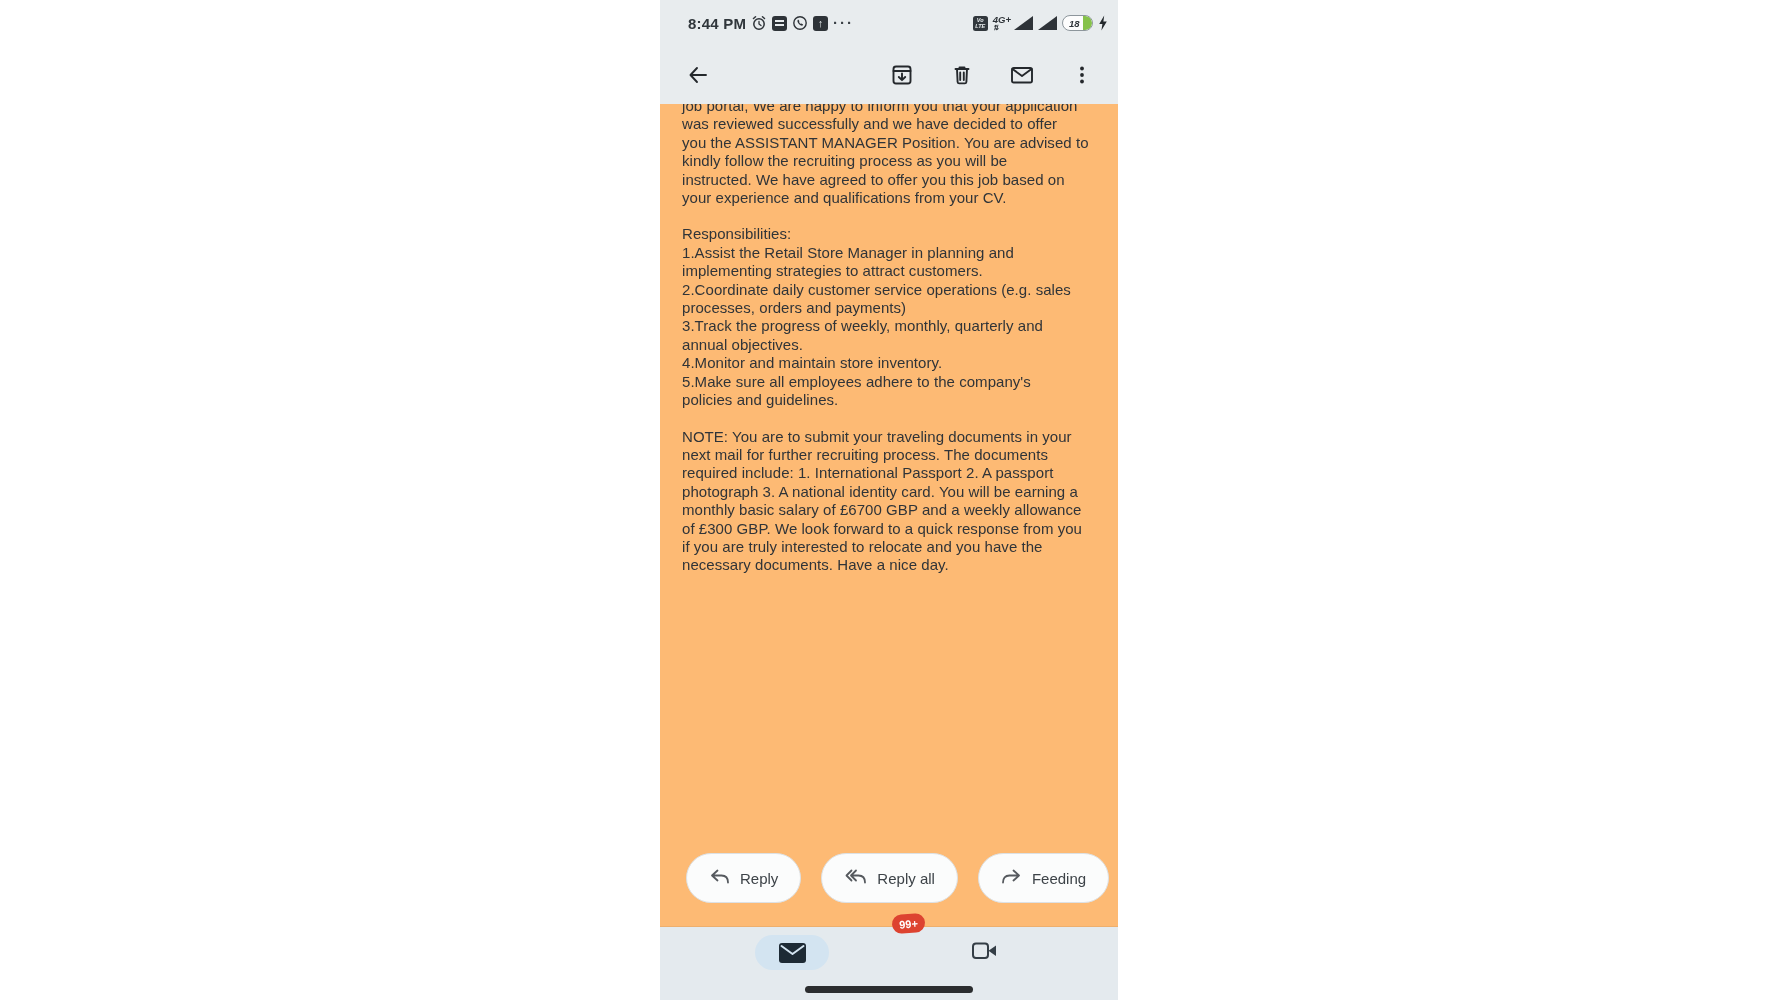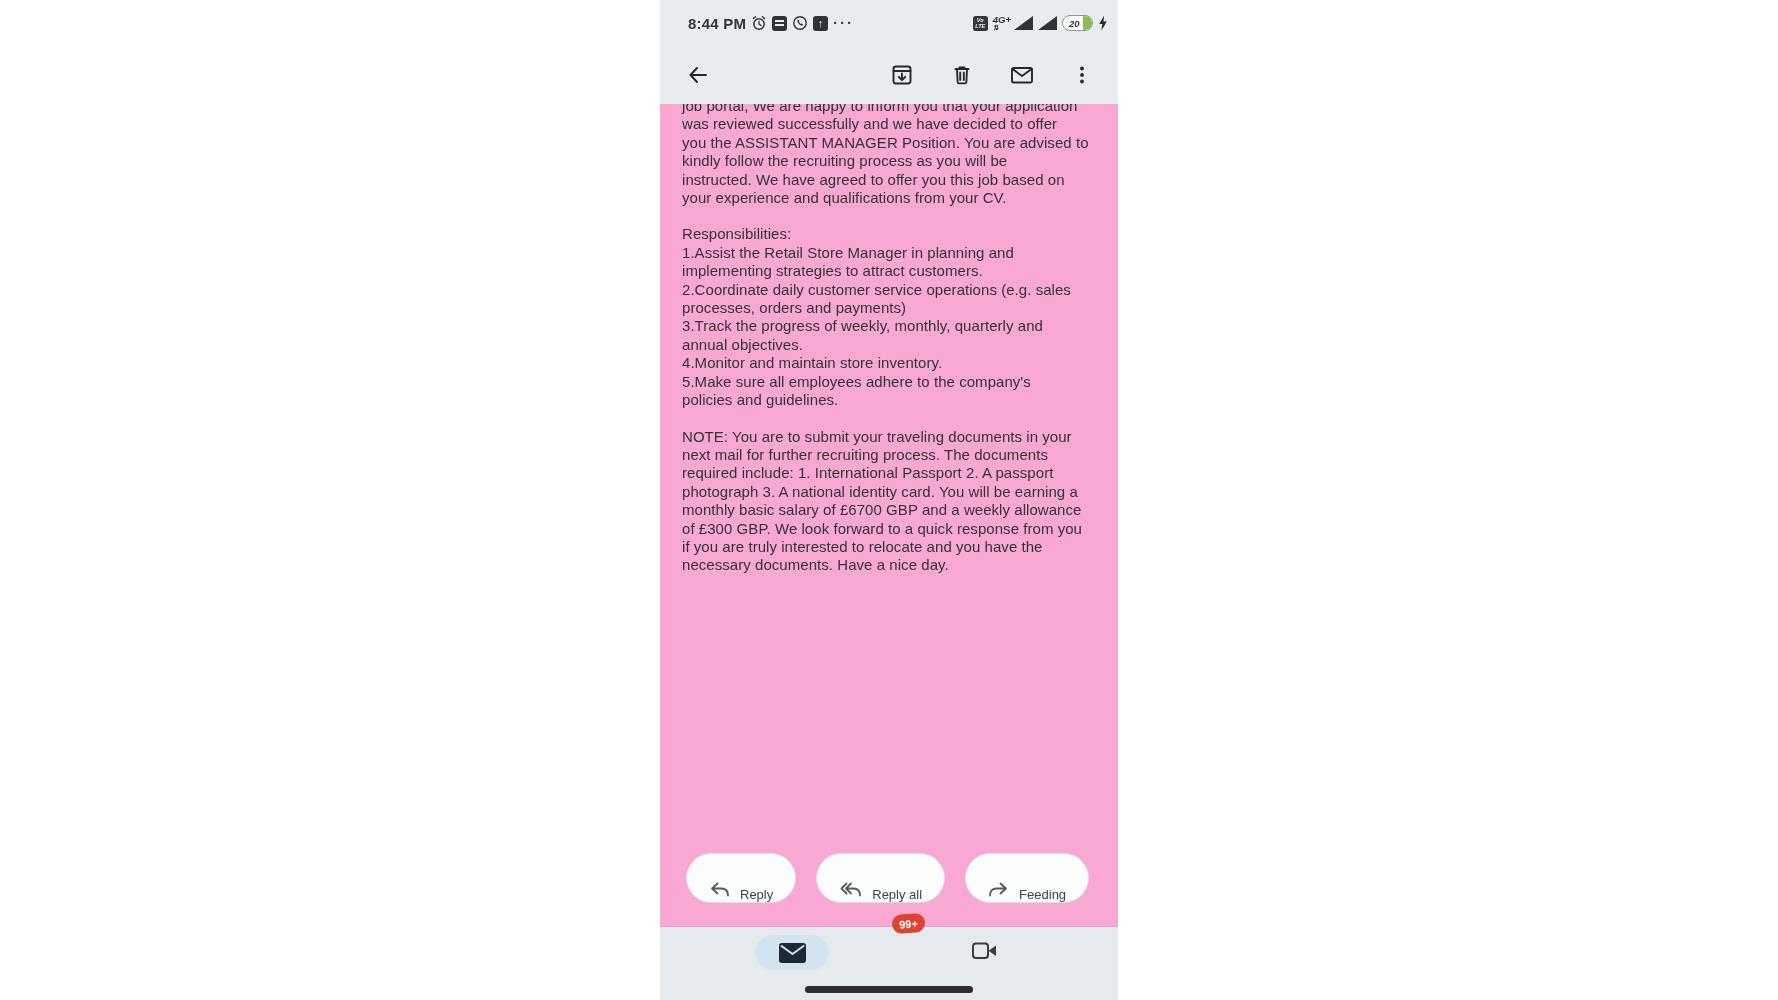--- a/index.html
+++ b/index.html
@@ -42,33 +42,33 @@
     background:#e8ecee; display:flex; align-items:center; justify-content:space-between;
     padding:0 22px 0 24px;
   }
   .tb-right { display:flex; align-items:center; gap:32px; }
   .icon-btn { display:inline-flex; align-items:center; justify-content:center; width:28px; height:28px; cursor:pointer; }
   .icon-btn svg { stroke:#24282c; fill:none; stroke-width:1.9; stroke-linecap:round; stroke-linejoin:round; }
 
   
   .email-area {
     position:absolute; left:0; top:104px; width:100%; height:824px;
-    background:#f9a8d4; overflow:hidden; padding:0 20px 0 22px;
+    background:#fdba74; overflow:hidden; padding:0 20px 0 22px;
   }
   .para {
     white-space:pre-line; font-size:15px; line-height:18.4px; color:#303438;
     letter-spacing:.05px; margin-bottom:18px;
   }
   .para.first { margin-top:-7px; }
 
   .actions-row { position:absolute; left:0; top:853px; width:100%; display:flex; gap:20px; padding-left:26px; }
   .pill-btn {
     height:50px; border:1px solid #dde1e4; border-radius:25px; background:#fbfcfc;
-    display:inline-flex; align-items:flex-end; justify-content:center; gap:10px;
-    padding:0 22px; cursor:pointer; color:#3d4348; font-size:13px; font-weight:400;
+    display:inline-flex; align-items:center; justify-content:center; gap:10px;
+    padding:0 22px; cursor:pointer; color:#3d4348; font-size:15px; font-weight:400;
   }
   .pill-btn svg { stroke:#55595e; fill:none; stroke-width:1.8; stroke-linecap:round; stroke-linejoin:round; }
 
   
   .bottom-nav {
     position:absolute; left:0; top:927px; width:100%; height:73px;
     background:#e4eaee; box-shadow:0 -1px 0 rgba(0,0,0,0.06);
   }
   .tab-mail { position:absolute; left:95px; top:8px; width:74px; height:35px; background:#d3e4f1; border-radius:18px; display:flex; align-items:center; justify-content:center; cursor:pointer; }
   .envelope { position:relative; width:27px; height:20px; background:#1d2a35; border-radius:3px; }
@@ -112,21 +112,21 @@
       <div class="sb-right">
         <span class="volte">Vo
 LTE</span>
         <span class="net4g">
           <span class="lbl">4G+</span>
           <span class="arr">⇅</span>
         </span>
         <span class="tri"></span>
         <span class="tri"></span>
         <span class="battery">
-          <span class="lvl">20</span>
+          <span class="lvl">18</span>
           <span class="fill"></span>
         </span>
         <span class="sb-ico">
           <svg width="10" height="16" viewBox="0 0 10 16">
               <path d="M6.2 0.5 L1.2 9 H4.4 L3.4 15.5 L8.8 6.5 H5.4 Z" fill="#23282c"></path>
             </svg>
         </span>
       </div>
     </div>
 

